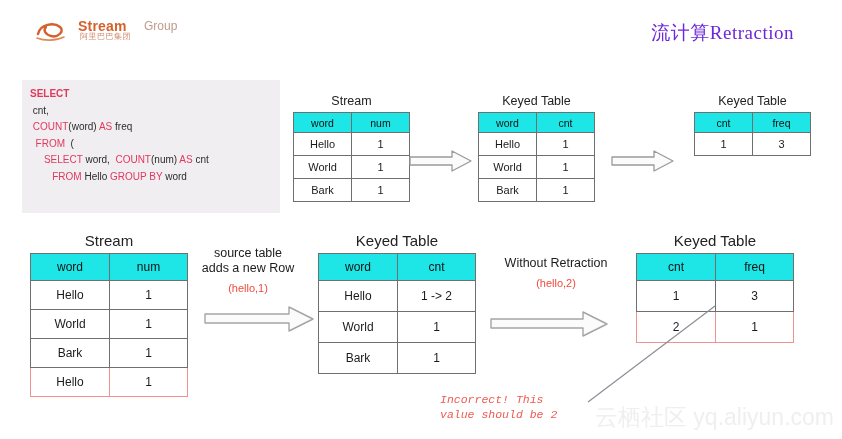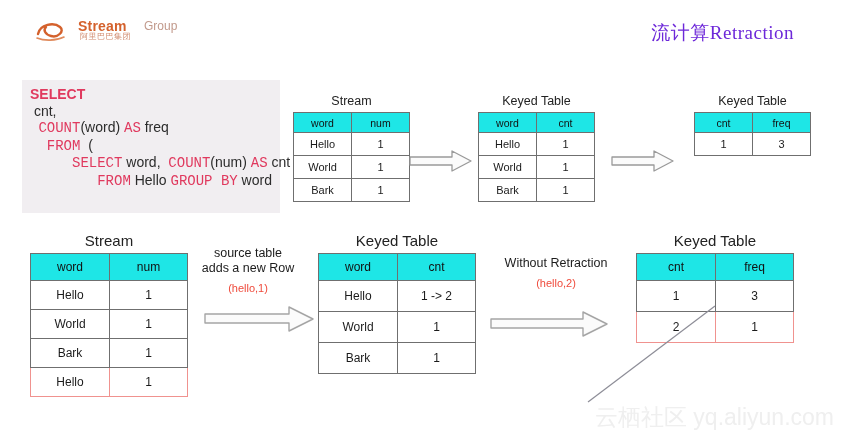--- a/index.html
+++ b/index.html
@@ -18,23 +18,23 @@
   .logo-group{position:absolute;left:110px;top:3px;font-size:12px;color:#c29a8c;}
   .logo-cn{position:absolute;left:46px;top:15px;font-size:8px;color:#d08a6e;letter-spacing:.5px;}
   .logo-mark{position:absolute;left:0;top:2px;width:42px;height:26px;}
 
   .title{position:absolute;right:48px;top:20px;font-size:19px;color:#6d28d9;
          font-family:"Liberation Serif","DejaVu Serif",serif;letter-spacing:.5px;}
 
   
   .sql{position:absolute;left:22px;top:80px;width:258px;height:133px;
        background:#f1eef1;padding:6px 8px;box-sizing:border-box;}
-  .sql div{font-size:14px;line-height:16.5px;color:#2c2c2c;white-space:pre;}
+  .sql div{font-size:10px;line-height:16.5px;color:#2c2c2c;white-space:pre;}
   .kw{color:#e0395e;font-weight:bold;}
-  .kw2{color:#e0395e;font-family:Liberation Mono, monospace;}
+  .kw2{color:#e0395e;}
 
   
   .tbl-wrap{position:absolute;}
   .tbl-cap{text-align:center;font-size:12.5px;color:#222;margin-bottom:4px;}
   table.t{border-collapse:collapse;table-layout:fixed;}
   table.t td,table.t th{border:1px solid #6f6f6f;text-align:center;
        font-size:11px;color:#1b1b1b;font-weight:normal;padding:0;}
   table.t th{background:#1ee6e6;color:#111;font-size:10.5px;}
   tr.redrow td{border-color:#f0928f;}
   .redtext{color:#ee3b3b;margin-top:40px;}
@@ -236,15 +236,19 @@
         <td style="height:30px;font-size:12px">1</td>
       </tr>
     </tbody>
       </table>
   </div>
 
   <svg class="pointer" width="190" height="120" viewBox="0 0 190 120">
     <line x1="28" y1="112" x2="155" y2="16" stroke="#8d8d97" stroke-width="1.2"></line>
   </svg>
 
+  <div class="note" style="left:440px;top:392px;">
+    <div>Incorrect! This</div>
+    <div>value should be 2</div>
+  </div>
 
   <div class="watermark">云栖社区  yq.aliyun.com</div>
 </div>
 
 </body></html>

